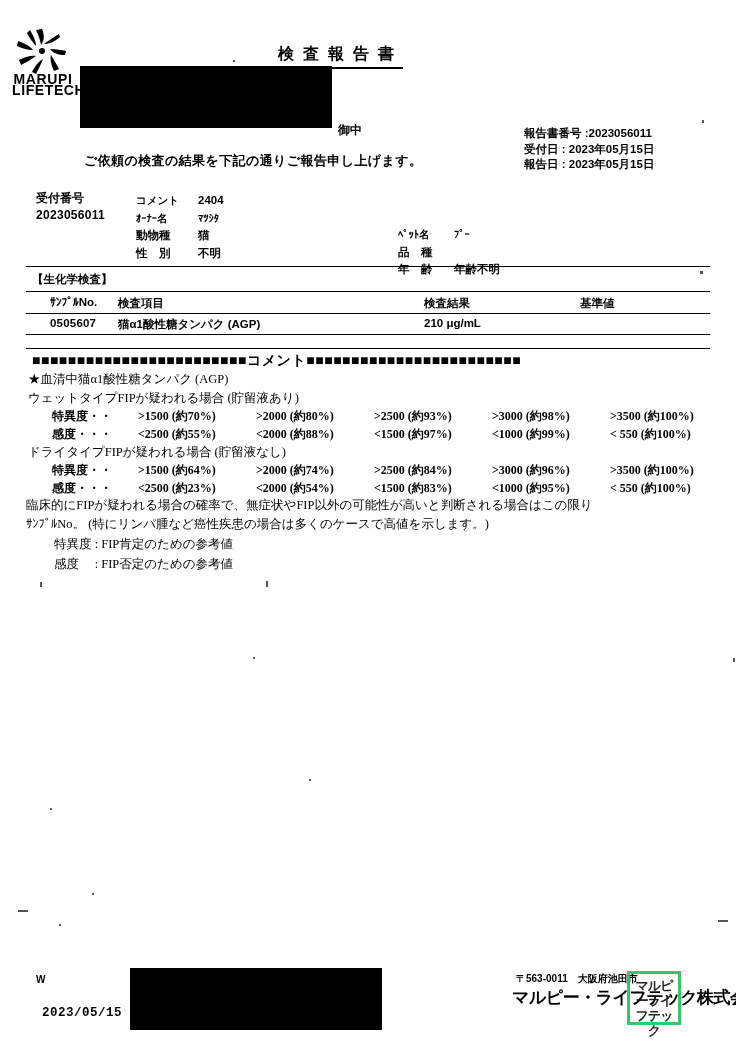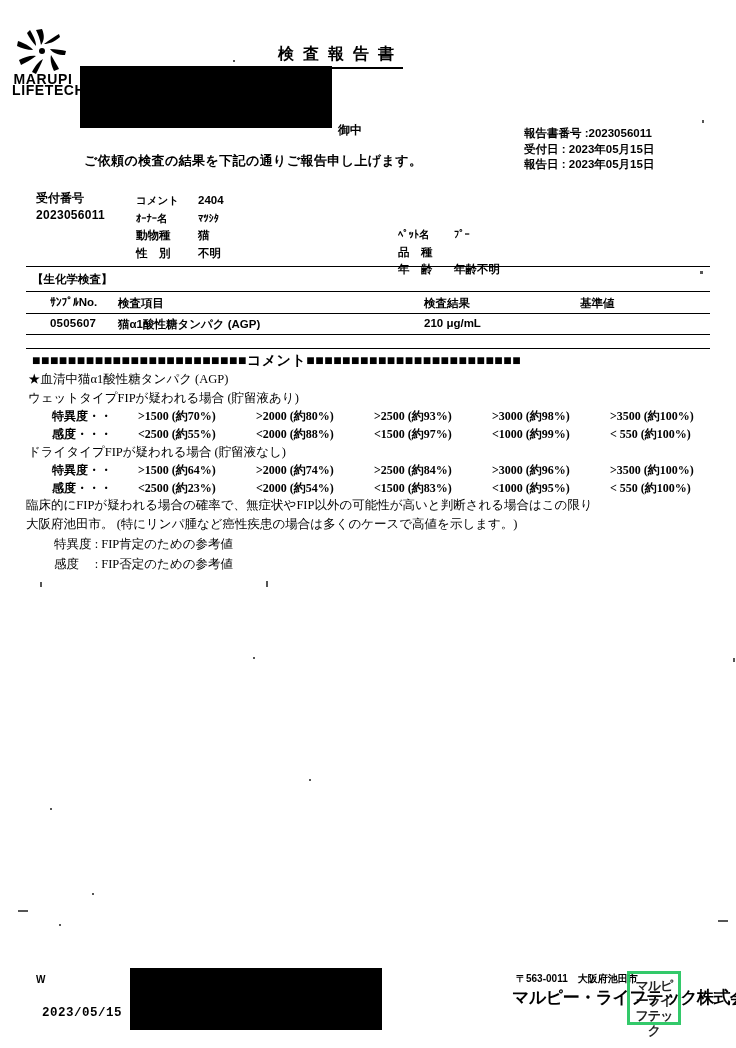--- a/index.html
+++ b/index.html
@@ -380,21 +380,21 @@
   <div class="cmt cmt-dry">ドライタイプFIPが疑われる場合 (貯留液なし)</div>
 
   <div class="stat-row dry-spec">
     <span class="stat-label">特異度・・</span><span class="stat-cell">&gt;1500 (約64%)</span><span class="stat-cell">&gt;2000 (約74%)</span><span class="stat-cell">&gt;2500 (約84%)</span><span class="stat-cell">&gt;3000 (約96%)</span><span class="stat-cell">&gt;3500 (約100%)</span>
   </div>
   <div class="stat-row dry-sens">
     <span class="stat-label">感度・・・</span><span class="stat-cell">&lt;2500 (約23%)</span><span class="stat-cell">&lt;2000 (約54%)</span><span class="stat-cell">&lt;1500 (約83%)</span><span class="stat-cell">&lt;1000 (約95%)</span><span class="stat-cell">&lt;  550 (約100%)</span>
   </div>
 
   <div class="cmt cmt-p1">臨床的にFIPが疑われる場合の確率で、無症状やFIP以外の可能性が高いと判断される場合はこの限り</div>
-  <div class="cmt cmt-p2">大阪府池田市。 (特にリンパ腫など癌性疾患の場合は多くのケースで高値を示します。)</div>
+  <div class="cmt cmt-p2">ｻﾝﾌﾟﾙNo。 (特にリンパ腫など癌性疾患の場合は多くのケースで高値を示します。)</div>
   <div class="cmt cmt-sp">特異度 : FIP肯定のための参考値</div>
   <div class="cmt cmt-sn">感度　 : FIP否定のための参考値</div>
 
   <div class="speck" style="left:40px; top:582px; width:2px; height:5px;"></div>
   <div class="speck" style="left:266px; top:581px; width:2px; height:6px;"></div>
   <div class="speck" style="left:253px; top:657px; width:2px; height:2px;"></div>
   <div class="speck" style="left:733px; top:658px; width:2px; height:4px;"></div>
   <div class="speck" style="left:309px; top:779px; width:2px; height:2px;"></div>
   <div class="speck" style="left:50px; top:808px; width:2px; height:2px;"></div>
   <div class="speck" style="left:92px; top:893px; width:2px; height:2px;"></div>

